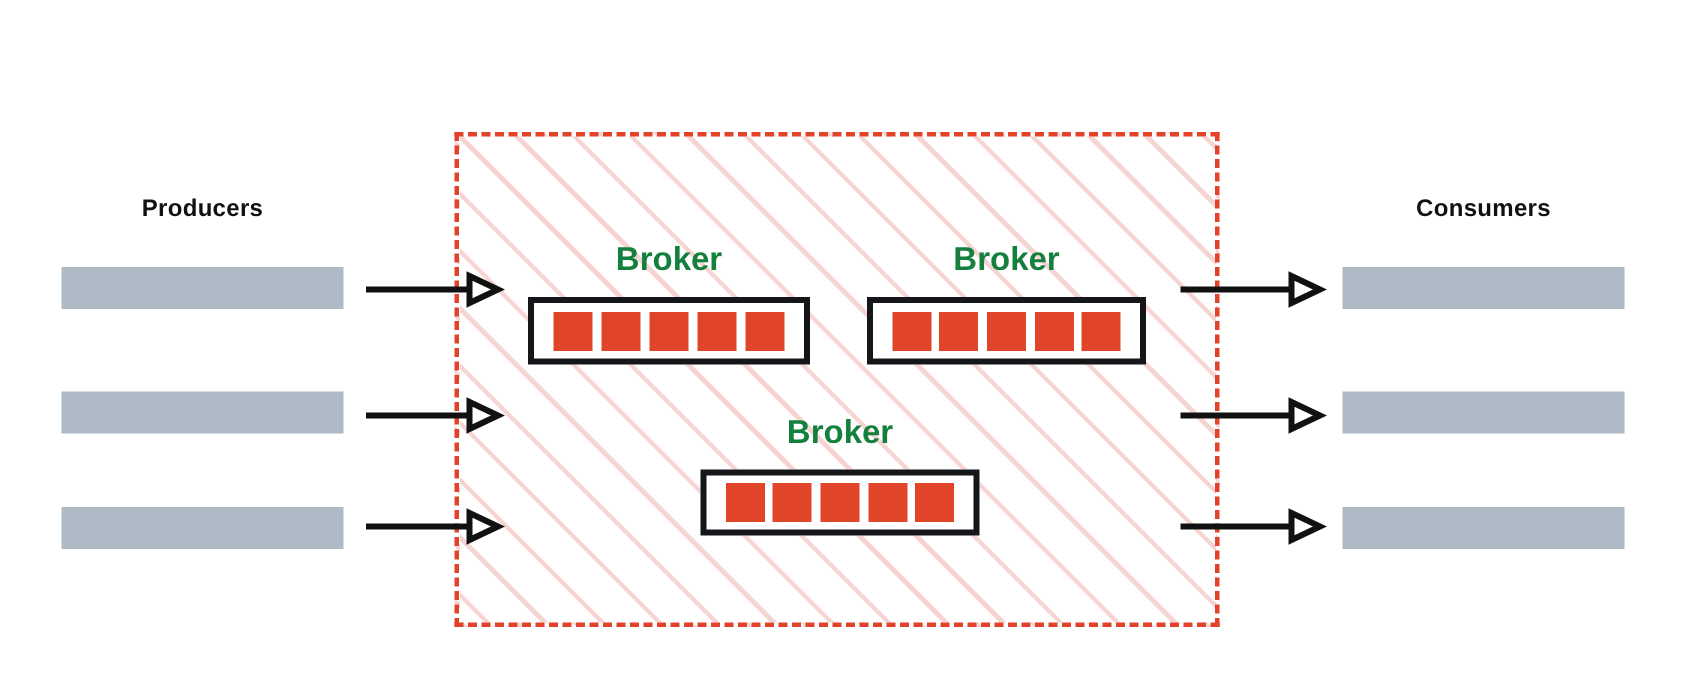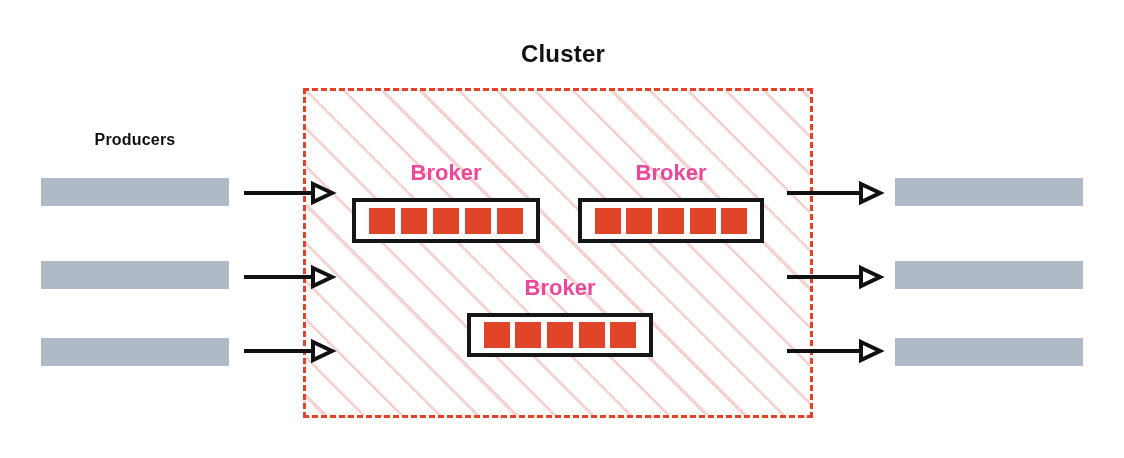--- a/index.html
+++ b/index.html
@@ -70,21 +70,21 @@
     position: absolute;
   }
   .broker-label {
     position: absolute;
     top: -38px;
     left: 0;
     width: 100%;
     text-align: center;
     font-size: 22px;
     font-weight: 600;
-    color: #ec4899;
+    color: #15803d;
     white-space: nowrap;
   }
   .broker-frame {
     position: absolute;
     left: 0;
     top: 0;
     width: 100%;
     height: 100%;
     border: 4px solid #15161a;
     background: #ffffff;
@@ -116,28 +116,28 @@
   #arrow-in-3  { left: 244px; top: 338px; width: 90px; }
   #arrow-out-1 { left: 787px; top: 180px; width: 95px; }
   #arrow-out-2 { left: 787px; top: 264px; width: 95px; }
   #arrow-out-3 { left: 787px; top: 338px; width: 95px; }
 </style>
 </head>
 <body>
 
 <div id="canvas">
 
-  <div id="cluster-title" class="section-title">Cluster</div>
 
   <div id="producers-title" class="section-title">Producers</div>
 
   <div class="endpoint-bar" style="left:41px; top:178px;"></div>
   <div class="endpoint-bar" style="left:41px; top:261px;"></div>
   <div class="endpoint-bar" style="left:41px; top:338px;"></div>
 
+  <div id="consumers-title" class="section-title">Consumers</div>
 
   <div class="endpoint-bar" style="left:895px; top:178px;"></div>
   <div class="endpoint-bar" style="left:895px; top:261px;"></div>
   <div class="endpoint-bar" style="left:895px; top:338px;"></div>
 
   <div id="cluster-box"></div>
 
   <div class="broker" id="broker-1">
     <div class="broker-label">Broker</div>
     <div class="broker-frame">

